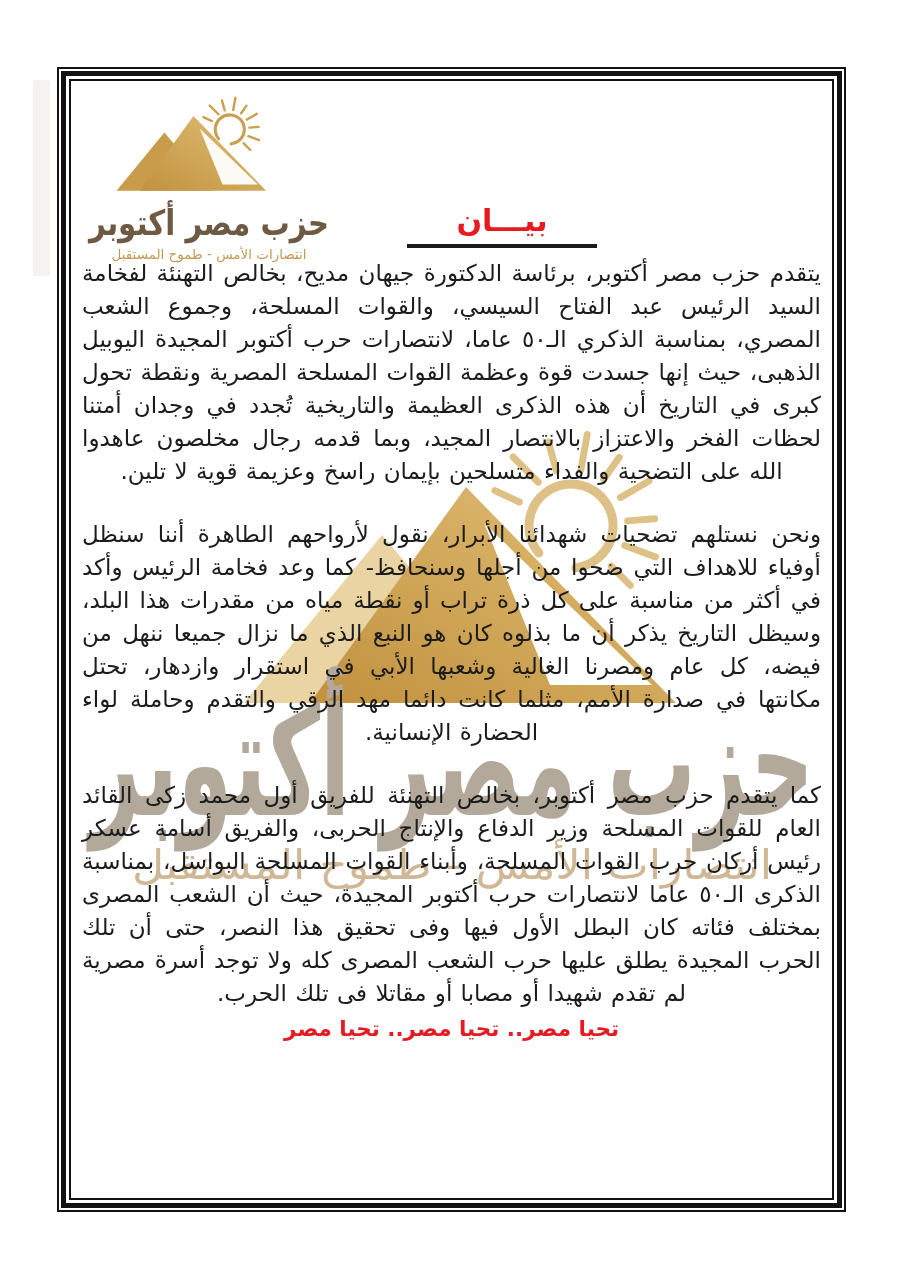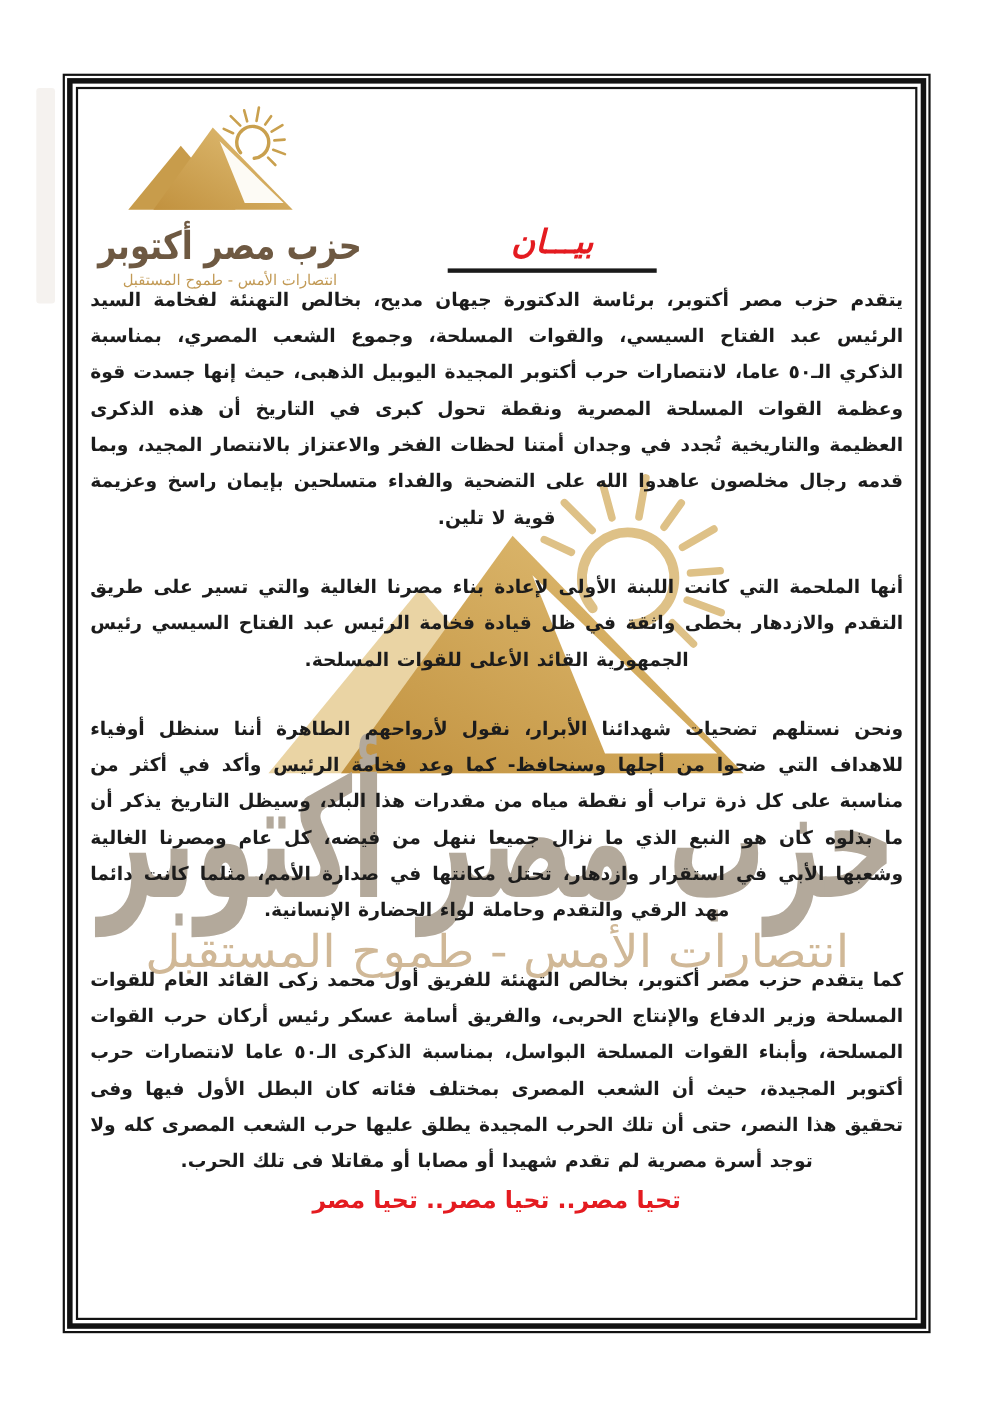--- a/index.html
+++ b/index.html
@@ -28,25 +28,24 @@
   }
   .doc-body{position:relative;z-index:1;}
   .header{position:relative;height:168px;}
   .logo{position:absolute;left:2px;top:0;width:250px;}
   .statement-title{
     position:absolute;left:325px;top:114px;width:190px;
     text-align:center;font-size:30px;font-weight:bold;
     color:var(--accent-red,#e41b20);
     border-bottom:4px solid #1a1a1a;padding-bottom:6px;
     letter-spacing:1px;
-    font-style:italic;
   }
   .para{
     margin:0 0 30px 0;
-    font-size:17px;font-weight:bold;line-height:33px;
+    font-size:23px;font-weight:normal;line-height:33px;
     color:var(--text,#1c1c1c);
     text-align:justify;text-align-last:center;
     word-spacing:1px;
   }
   .closing{
     font-size:21.5px;font-weight:bold;text-align:center;
     color:var(--accent-red,#e41b20);margin-top:2px;letter-spacing:.5px;
   }
   svg text{font-family:"DejaVu Sans", sans-serif;}
 </style>
@@ -103,21 +102,20 @@
                 <svg viewBox="0 0 250 178" width="250" height="178">
                   <use href="#pyrart" x="28" y="2" width="167" height="108" style="--pyr-back:#c89c4b;--pyr-main-a:#c1913e;--pyr-main-b:#e2c078;--pyr-face:#fdfbf5;--pyr-gold:#c9a04e;"></use>
                   <text x="125" y="146" font-size="35" font-weight="bold" fill="#6e5942" text-anchor="middle" textLength="240" lengthAdjust="spacingAndGlyphs">حزب مصر أكتوبر</text>
                   <text x="125" y="170" font-size="13.5" fill="#c29a55" text-anchor="middle" textLength="195" lengthAdjust="spacingAndGlyphs">انتصارات الأمس - طموح المستقبل</text>
                 </svg>
               </div>
               <div class="statement-title">بيـــان</div>
             </div>
 
             <p class="para">يتقدم حزب مصر أكتوبر، برئاسة الدكتورة جيهان مديح، بخالص التهنئة لفخامة السيد الرئيس عبد الفتاح السيسي، والقوات المسلحة، وجموع الشعب المصري، بمناسبة الذكري الـ٥٠ عاما، لانتصارات حرب أكتوبر المجيدة اليوبيل الذهبى، حيث إنها جسدت قوة وعظمة القوات المسلحة المصرية ونقطة تحول كبرى في التاريخ أن هذه الذكرى العظيمة والتاريخية تُجدد في وجدان أمتنا لحظات الفخر والاعتزاز بالانتصار المجيد، وبما قدمه رجال مخلصون عاهدوا الله على التضحية والفداء متسلحين بإيمان راسخ وعزيمة قوية لا تلين.</p>
-            <p class="para">أنها الملحمة التي كانت اللبنة الأولى لإعادة بناء مصرنا الغالية والتي تسير على طريق التقدم والازدهار بخطى واثقة في ظل قيادة فخامة الرئيس عبد الفتاح السيسي رئيس الجمهورية القائد الأعلى للقوات المسلحة.</p>
             <p class="para">ونحن نستلهم تضحيات شهدائنا الأبرار، نقول لأرواحهم الطاهرة أننا سنظل أوفياء للاهداف التي ضحوا من أجلها وسنحافظ- كما وعد فخامة الرئيس وأكد في أكثر من مناسبة على كل ذرة تراب أو نقطة مياه من مقدرات هذا البلد، وسيظل التاريخ يذكر أن ما بذلوه كان هو النبع الذي ما نزال جميعا ننهل من فيضه، كل عام ومصرنا الغالية وشعبها الأبي في استقرار وازدهار، تحتل مكانتها في صدارة الأمم، مثلما كانت دائما مهد الرقي والتقدم وحاملة لواء الحضارة الإنسانية.</p>
             <p class="para" style="margin-bottom:6px">كما يتقدم حزب مصر أكتوبر، بخالص التهنئة للفريق أول محمد زكى القائد العام للقوات المسلحة وزير الدفاع والإنتاج الحربى، والفريق أسامة عسكر رئيس أركان حرب القوات المسلحة، وأبناء القوات المسلحة البواسل، بمناسبة الذكرى الـ٥٠ عاما لانتصارات حرب أكتوبر المجيدة، حيث أن الشعب المصرى بمختلف فئاته كان البطل الأول فيها وفى تحقيق هذا النصر، حتى أن تلك الحرب المجيدة يطلق عليها حرب الشعب المصرى كله ولا توجد أسرة مصرية لم تقدم شهيدا أو مصابا أو مقاتلا فى تلك الحرب.</p>
 
             <div class="closing">تحيا مصر.. تحيا مصر.. تحيا  مصر</div>
           </div>
 
         </div>
       </div>
     </div>
   </div>

